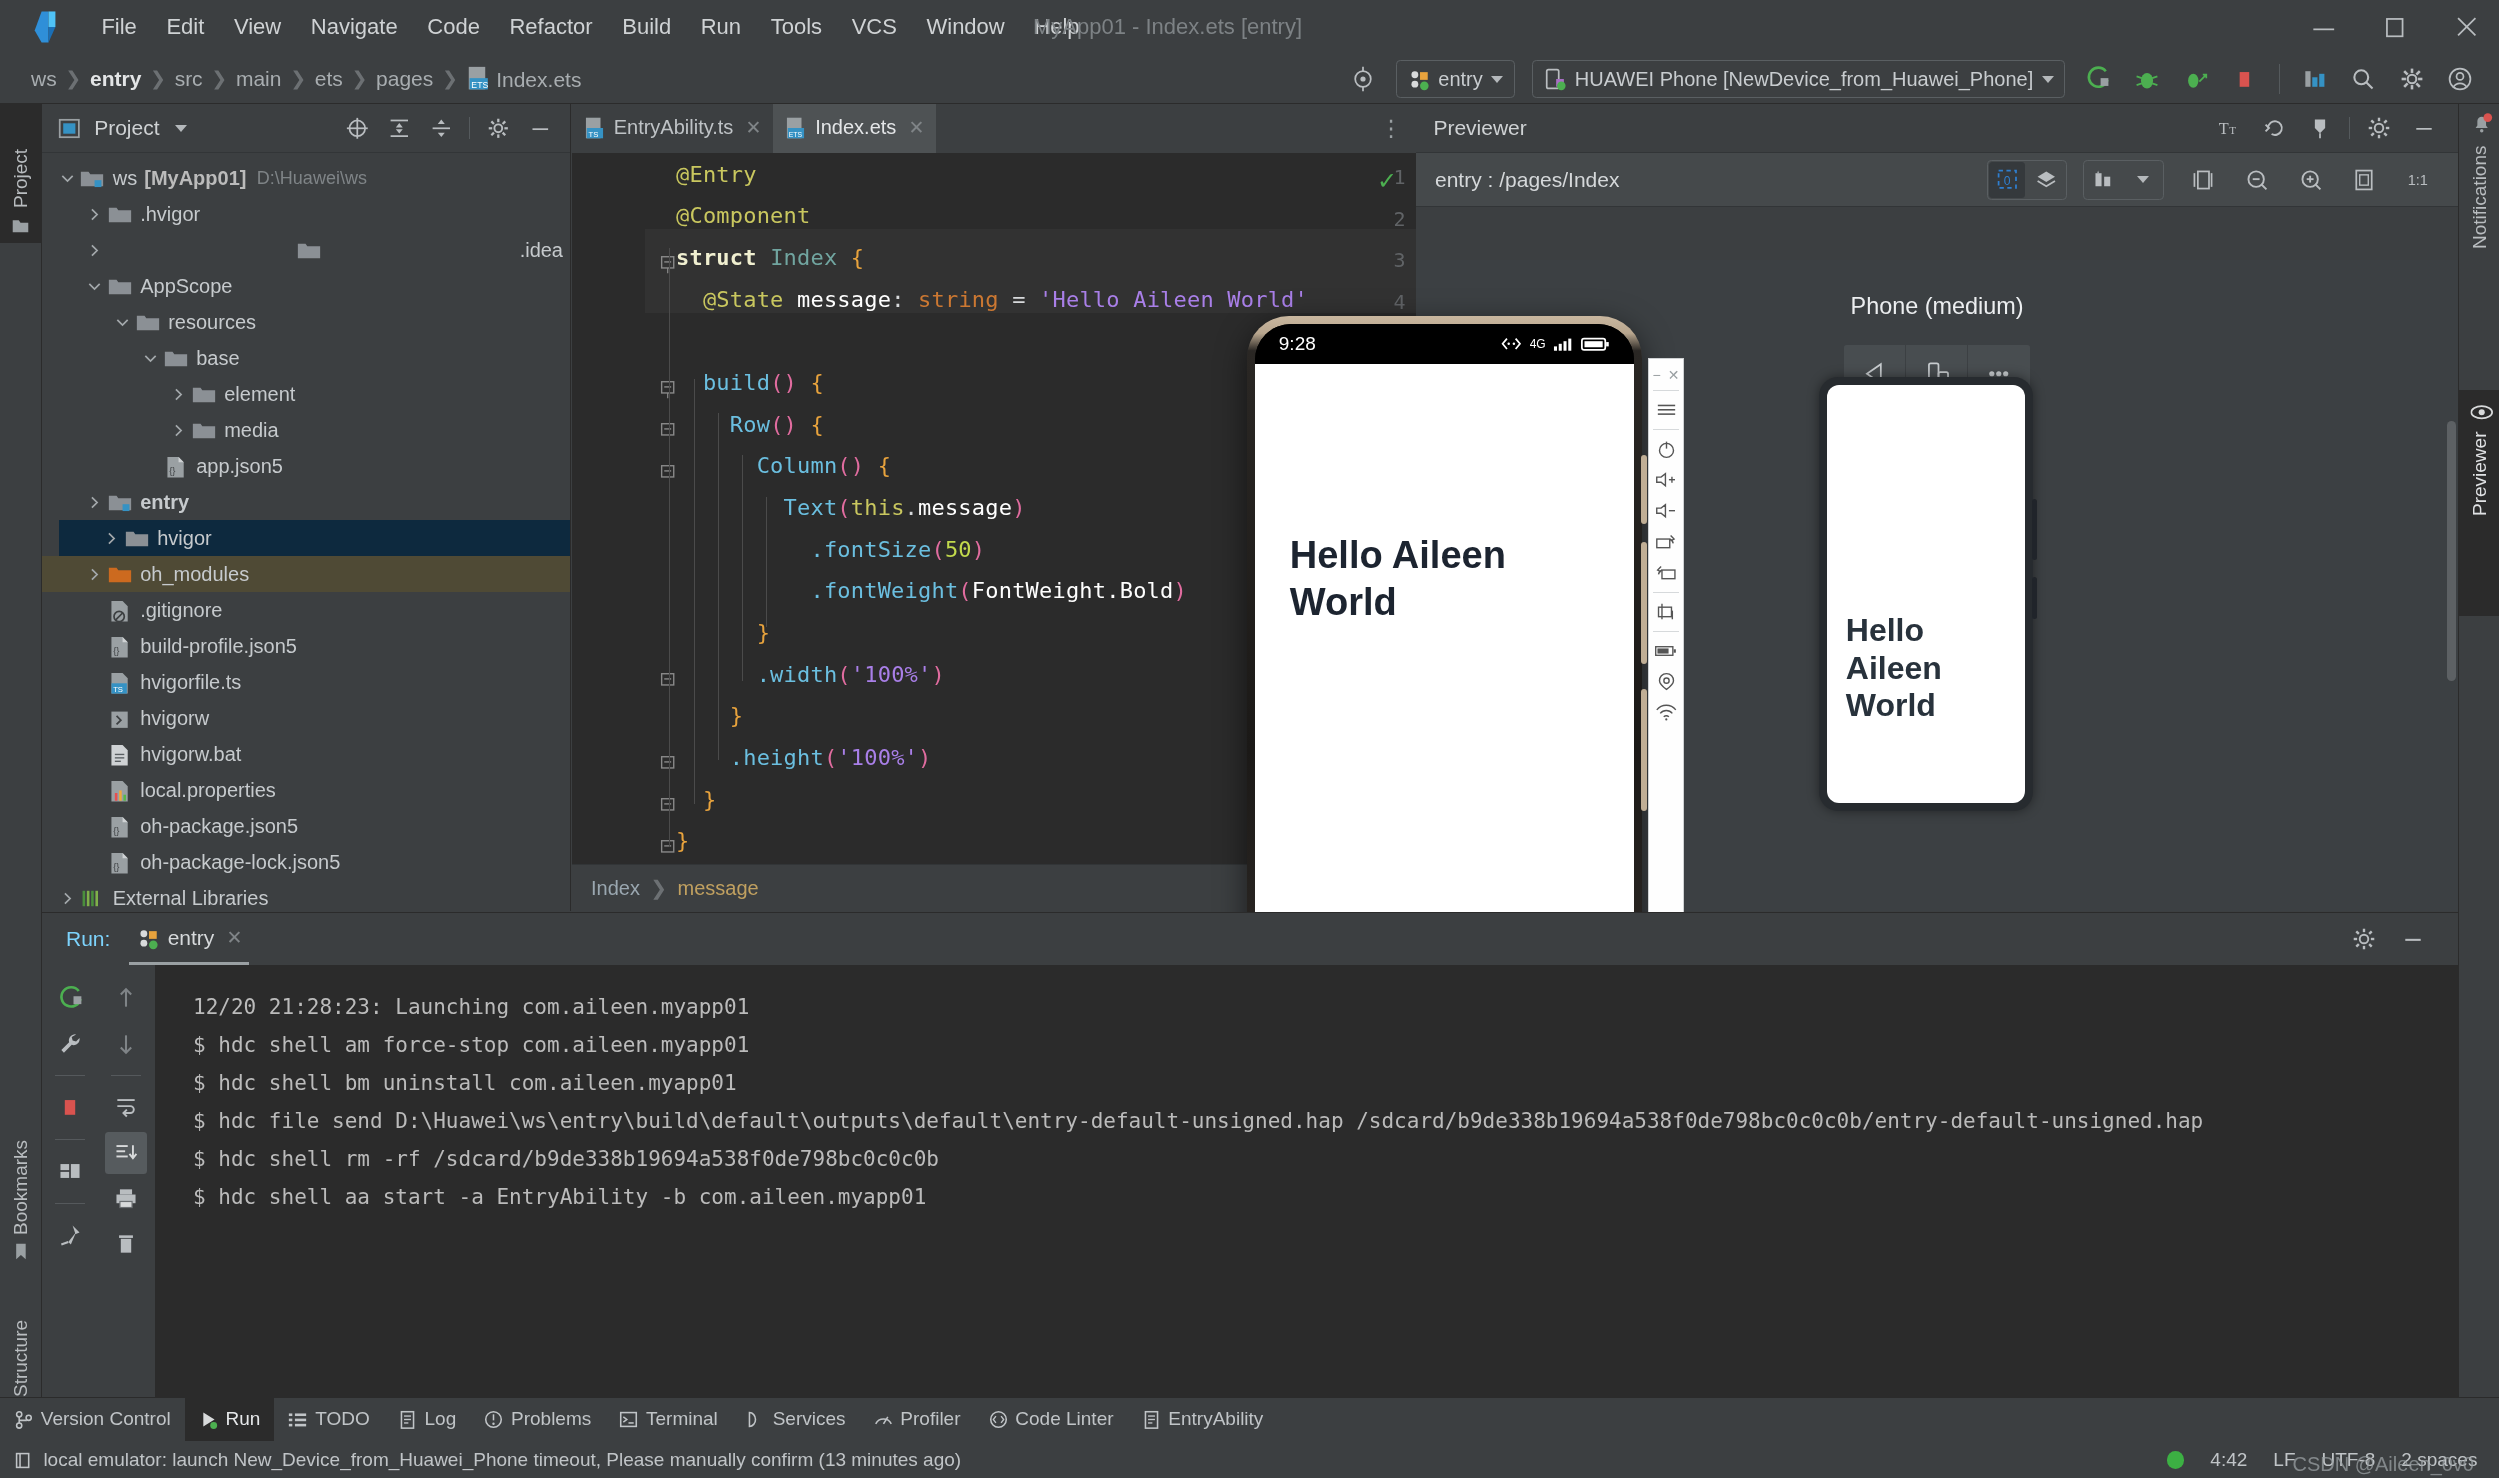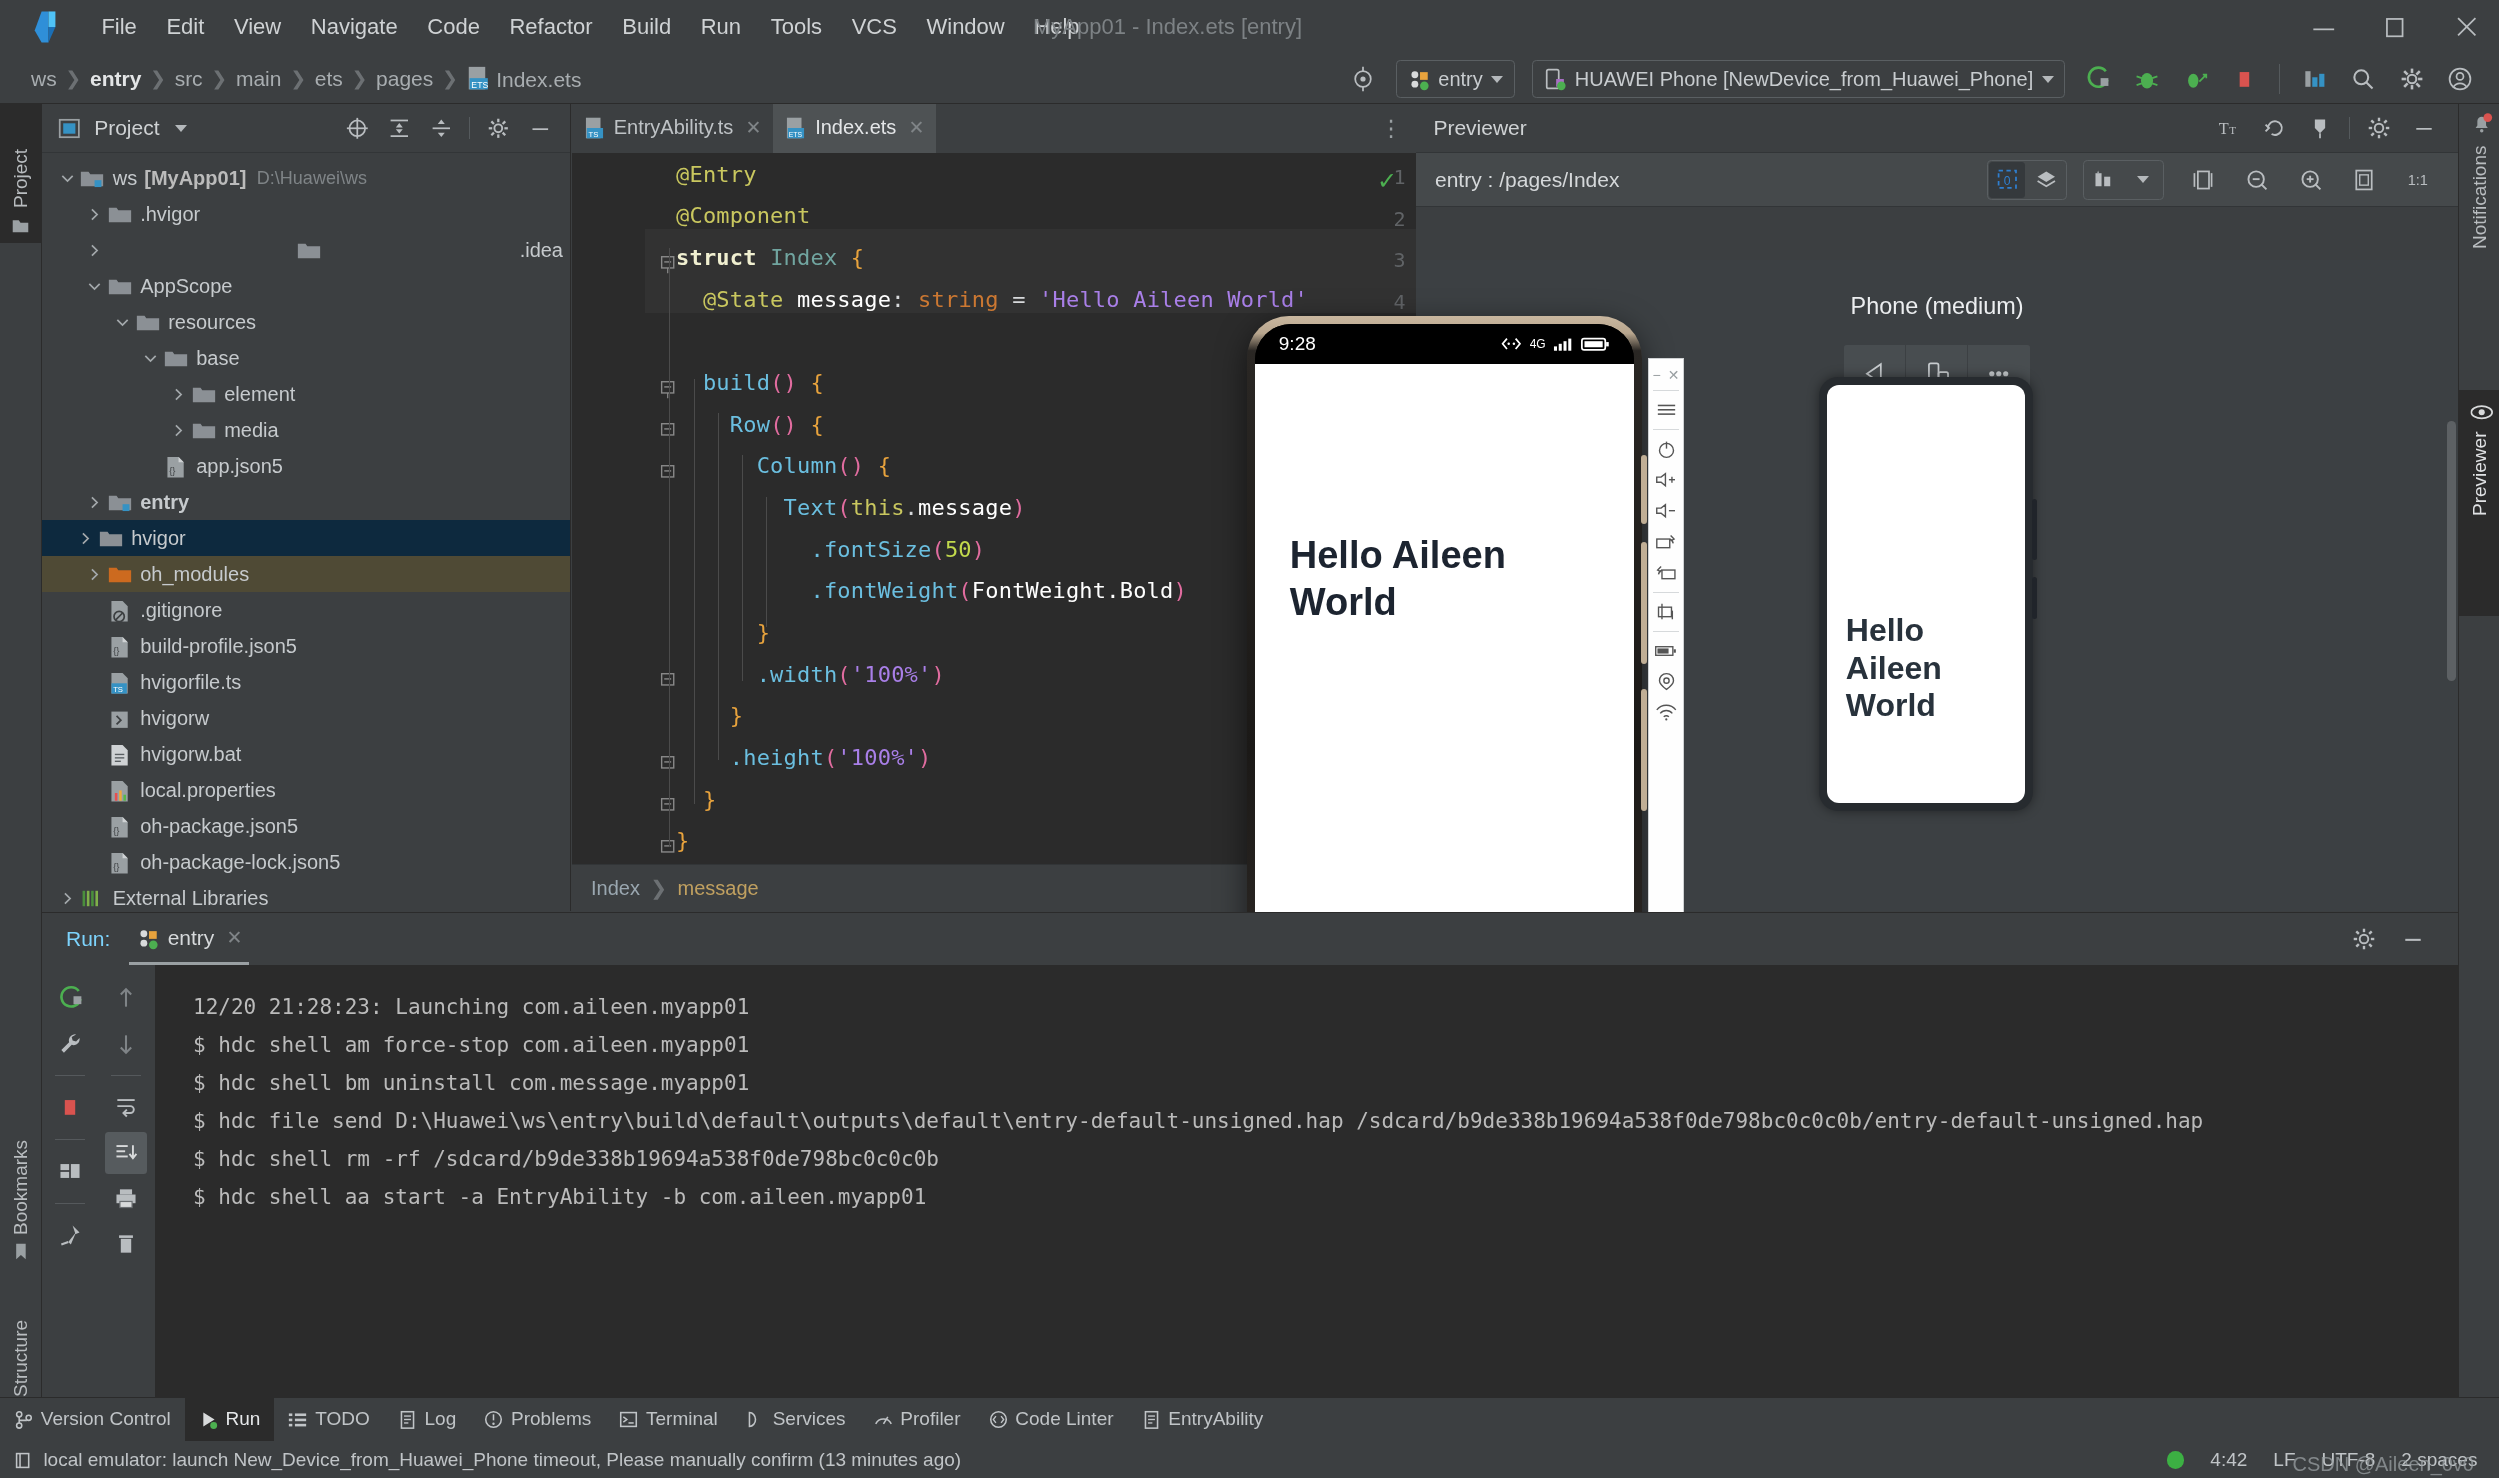--- a/index.html
+++ b/index.html
@@ -616,21 +616,21 @@
           </svg>
         </span>
         <span class="fico">
           <svg width="24" height="21" viewBox="0 0 28 24">
             <path d="M1 4h9l2 3h15v14H1z" fill="#8b9095"></path>
             <rect x="17" y="14" width="8" height="8" fill="#3592c4"></rect>
           </svg>
         </span>
         <span class="tlabel" style="font-weight: bold;">entry</span>
       </div>
-      <div class="trow sel-blue" style="padding-left: 34px;">
+      <div class="trow sel-blue" style="padding-left: 43px; margin-left: 17px;">
         <span class="arr">
           <svg width="19" height="19" viewBox="0 0 22 22">
             <path d="M8 5 L14 11 L8 17" fill="none" stroke="#a3a8ab" stroke-width="2"></path>
           </svg>
         </span>
         <span class="fico">
           <svg width="24" height="21" viewBox="0 0 28 24">
             <path d="M1 4h9l2 3h15v14H1z" fill="#8b9095"></path>
           </svg>
         </span>
@@ -1326,21 +1326,21 @@
             <rect x="9" y="9" width="12" height="16" fill="#b9bdc0"></rect>
             <rect x="7" y="5" width="16" height="3" fill="#b9bdc0"></rect>
           </svg>
       </div>
     </div>
   </div>
 
   <div id="console">
     <div class="cline">12/20 21:28:23: Launching com.aileen.myapp01</div>
     <div class="cline">$ hdc shell am force-stop com.aileen.myapp01</div>
-    <div class="cline">$ hdc shell bm uninstall com.message.myapp01</div>
+    <div class="cline">$ hdc shell bm uninstall com.aileen.myapp01</div>
     <div class="cline">$ hdc file send D:\Huawei\ws\entry\build\default\outputs\default\entry-default-unsigned.hap /sdcard/b9de338b19694a538f0de798bc0c0c0b/entry-default-unsigned.hap</div>
     <div class="cline">$ hdc shell rm -rf /sdcard/b9de338b19694a538f0de798bc0c0c0b</div>
     <div class="cline">$ hdc shell aa start -a EntryAbility -b com.aileen.myapp01</div>
   </div>
 </div>
 
 <div id="toolwindow-bar">
   <div class="twb">
     <span>
       <svg width="19" height="19" viewBox="0 0 22 22">

